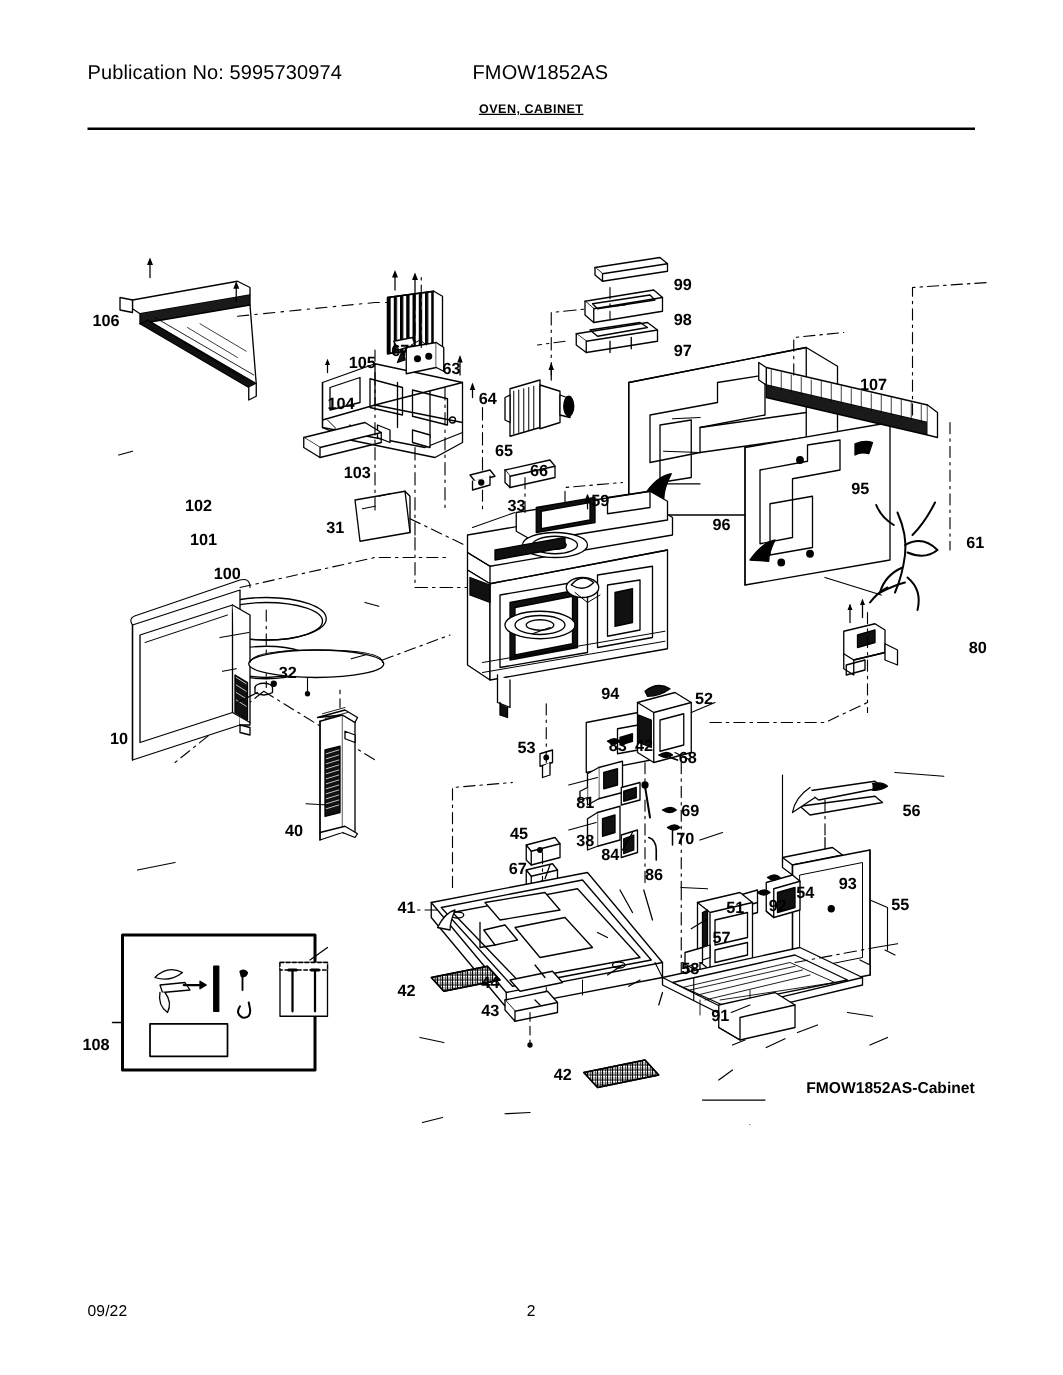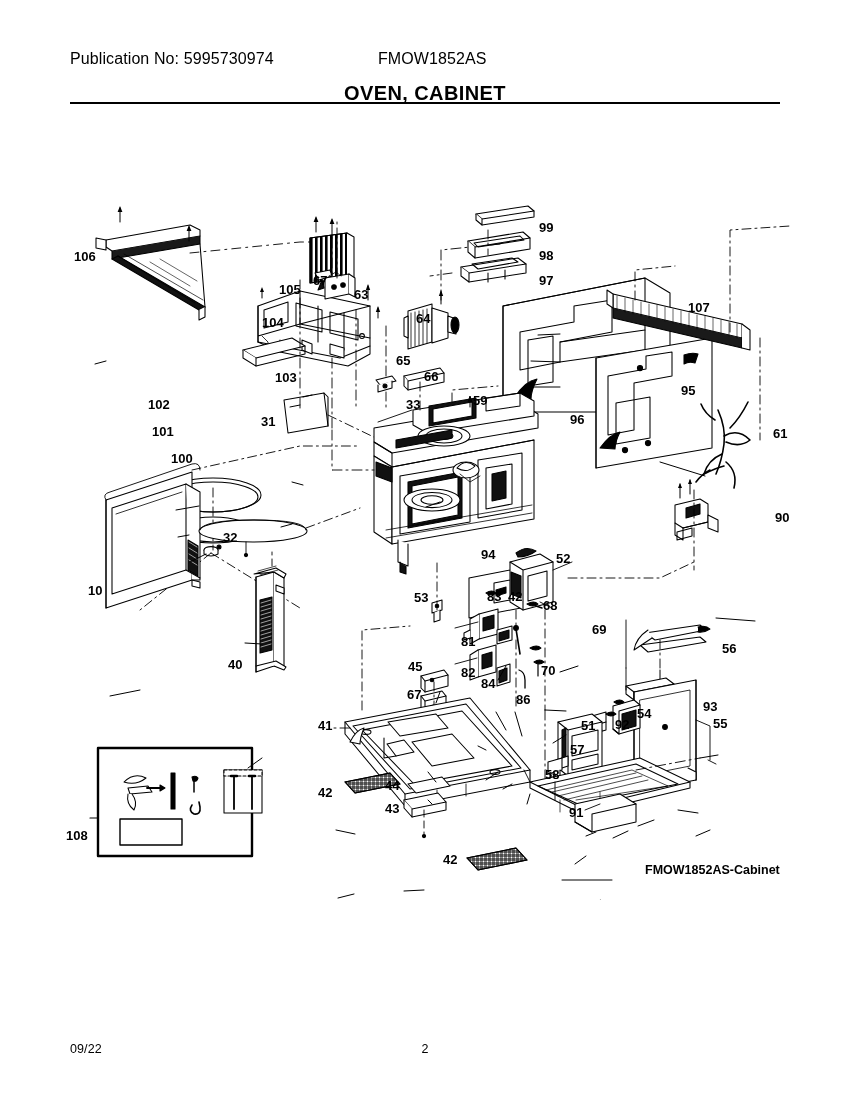--- a/index.html
+++ b/index.html
@@ -3,21 +3,21 @@
 <meta charset="utf-8">
 <style>
   html,body{margin:0;padding:0;background:#ffffff;}
   body{width:850px;height:1100px;position:relative;
        font-family:"Liberation Sans", sans-serif;color:#000;}
   #page{position:absolute;left:0;top:0;width:850px;height:1100px;overflow:hidden;background:#fff;}
 
   .hdr{position:absolute;font-size:16px;letter-spacing:.1px;white-space:nowrap;}
   #pub-no{left:70px;top:50px;}
   #model-no{left:378px;top:50px;}
-  #sheet-title{left:0;top:82px;width:850px;text-align:center;font-size:20px;font-weight:bold;letter-spacing:.4px;}
+  #sheet-title{left:0;top:82px;width:850px;text-align:center;font-size:10px;font-weight:bold;letter-spacing:.4px;text-decoration:underline;}
   #rule{position:absolute;left:70px;top:102px;width:710px;height:2px;background:#000;}
 
   #footer-date{left:70px;top:1042px;font-size:12.5px;}
   #footer-page{left:0;top:1042px;width:850px;text-align:center;font-size:12.5px;}
 
   #diagram-caption{position:absolute;left:645px;top:863px;font-size:12.5px;font-weight:bold;white-space:nowrap;}
 
   
   #art{position:absolute;left:0;top:110px;width:850px;height:790px;}
 
@@ -627,62 +627,62 @@
 
   <div class="hdr" id="footer-date">09/22</div>
   <div class="hdr" id="footer-page">2</div>
 
   <div id="callout-layer">
       <div class="cal" style="left: 74px; top: 250px;">106</div>
       <div class="cal" style="left: 279px; top: 283px;">105</div>
       <div class="cal" style="left: 313px; top: 274px;">67</div>
       <div class="cal" style="left: 354px; top: 288px;">63</div>
       <div class="cal" style="left: 262px; top: 290px; margin-top: 26px;">104</div>
-      <div class="cal" style="left: 383px; top: 312px; margin-left: 33px;">64</div>
+      <div class="cal" style="left: 383px; top: 312px;">64</div>
       <div class="cal" style="left: 275px; top: 371px;">103</div>
       <div class="cal" style="left: 396px; top: 354px;">65</div>
       <div class="cal" style="left: 424px; top: 370px;">66</div>
       <div class="cal" style="left: 148px; top: 398px;">102</div>
       <div class="cal" style="left: 152px; top: 425px;">101</div>
       <div class="cal" style="left: 171px; top: 452px;">100</div>
       <div class="cal" style="left: 261px; top: 415px;">31</div>
       <div class="cal" style="left: 406px; top: 398px;">33</div>
       <div class="cal" style="left: 473px; top: 394px;">59</div>
       <div class="cal" style="left: 539px; top: 221px;">99</div>
       <div class="cal" style="left: 539px; top: 249px;">98</div>
       <div class="cal" style="left: 539px; top: 274px;">97</div>
       <div class="cal" style="left: 688px; top: 301px;">107</div>
       <div class="cal" style="left: 681px; top: 384px;">95</div>
       <div class="cal" style="left: 570px; top: 413px;">96</div>
       <div class="cal" style="left: 773px; top: 427px;">61</div>
-      <div class="cal" style="left: 775px; top: 511px;">90</div>
+      <div class="cal" style="left: 775px; top: 511px;">80</div>
       <div class="cal" style="left: 88px; top: 584px;">10</div>
       <div class="cal" style="left: 223px; top: 531px;">32</div>
       <div class="cal" style="left: 228px; top: 658px;">40</div>
       <div class="cal" style="left: 414px; top: 591px;">53</div>
       <div class="cal" style="left: 481px; top: 548px;">94</div>
       <div class="cal" style="left: 556px; top: 552px;">52</div>
       <div class="cal" style="left: 487px; top: 590px;">83</div>
       <div class="cal" style="left: 508px; top: 590px;">42</div>
       <div class="cal" style="left: 543px; top: 599px;">68</div>
       <div class="cal" style="left: 461px; top: 635px;">81</div>
-      <div class="cal" style="left: 545px; top: 623px; margin-left: 47px;">69</div>
-      <div class="cal" style="left: 461px; top: 666px;">82</div>
+      <div class="cal" style="left: 545px; top: 642px;">69</div>
+      <div class="cal" style="left: 461px; top: 666px;">38</div>
       <div class="cal" style="left: 481px; top: 677px;">84</div>
       <div class="cal" style="left: 541px; top: 664px;">70</div>
       <div class="cal" style="left: 516px; top: 693px;">86</div>
       <div class="cal" style="left: 408px; top: 660px;">45</div>
       <div class="cal" style="left: 407px; top: 688px;">67</div>
       <div class="cal" style="left: 318px; top: 719px;">41</div>
       <div class="cal" style="left: 318px; top: 786px;">42</div>
       <div class="cal" style="left: 385px; top: 779px;">44</div>
       <div class="cal" style="left: 385px; top: 802px;">43</div>
       <div class="cal" style="left: 443px; top: 853px;">42</div>
       <div class="cal" style="left: 722px; top: 642px;">56</div>
-      <div class="cal" style="left: 703px; top: 700px; text-align: center;">93</div>
+      <div class="cal" style="left: 671px; top: 700px; text-align: center;">93</div>
       <div class="cal" style="left: 713px; top: 717px;">55</div>
       <div class="cal" style="left: 637px; top: 707px;">54</div>
       <div class="cal" style="left: 615px; top: 718px;">92</div>
       <div class="cal" style="left: 581px; top: 719px;">51</div>
       <div class="cal" style="left: 570px; top: 743px;">57</div>
       <div class="cal" style="left: 545px; top: 768px;">58</div>
       <div class="cal" style="left: 569px; top: 806px;">91</div>
       <div class="cal" style="left: 66px; top: 809px; margin-top: 20px;">108</div>
     </div>
 </div>

